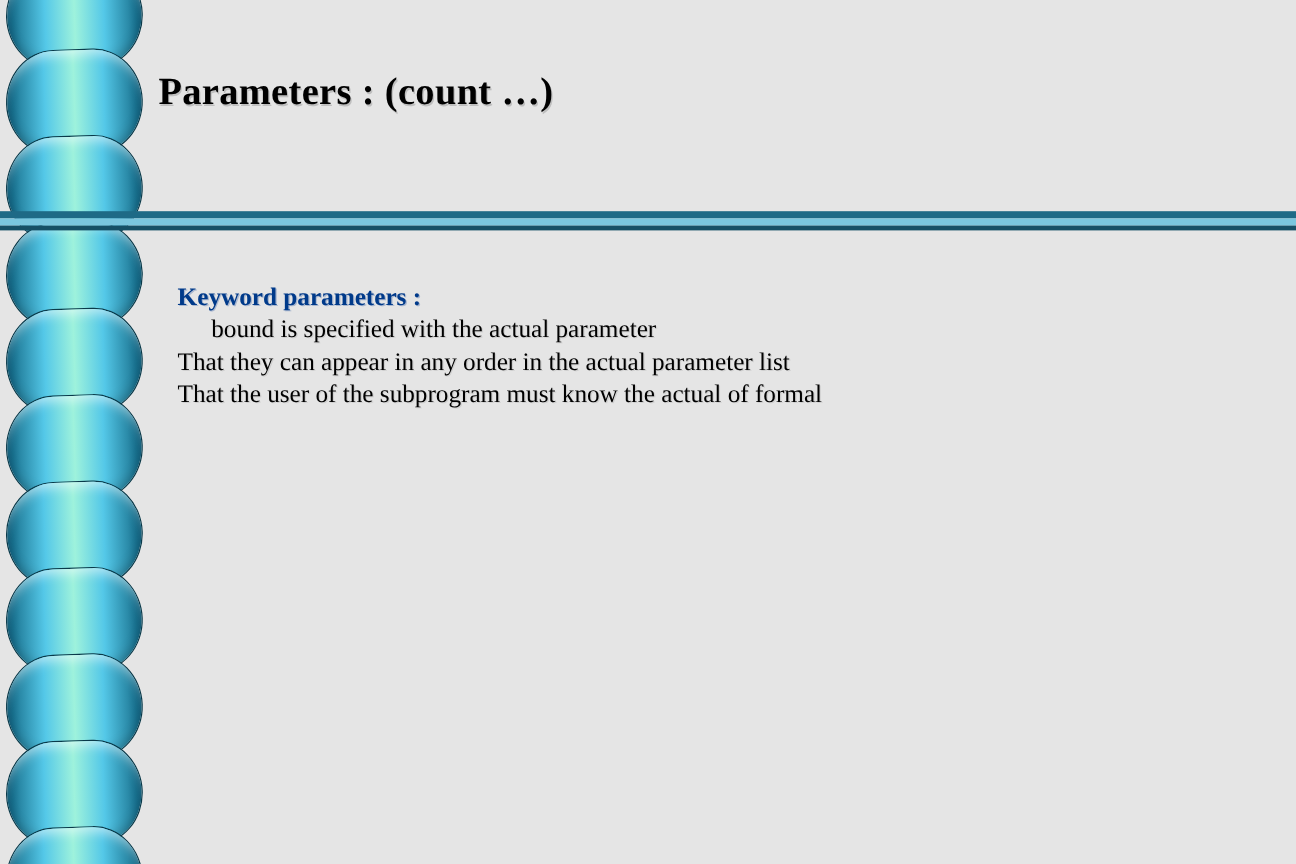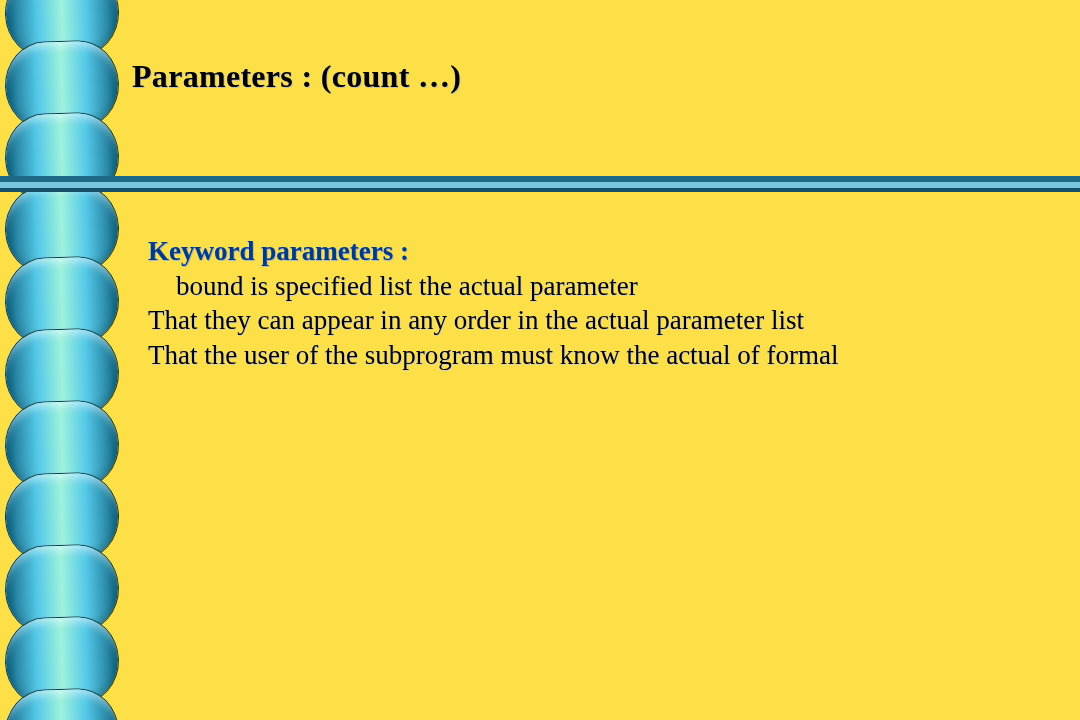--- a/index.html
+++ b/index.html
@@ -3,21 +3,21 @@
 <meta charset="utf-8">
 <style>
   * { margin: 0; padding: 0; box-sizing: border-box; }
   html, body { width: 1080px; height: 720px; background: #fff; font-family: "Times New Roman", Times, serif; }
 
   .slide {
     position: relative;
     width: 1080px;
     height: 720px;
     overflow: hidden;
-    background: #fde047;
+    background: #e5e5e5;
   }
 
   
   .spiral-strip {
     position: absolute;
     left: 0;
     top: 0;
     width: 124px;
     height: 720px;
     pointer-events: none;
@@ -76,21 +76,21 @@
     background: #165066;
   }
 
   
   .body {
     position: absolute;
     left: 148px;
     top: 234px;
     width: 870px;
     color: #000;
-    font-size: 27px;
+    font-size: 21px;
     line-height: 1.28;
     text-shadow: 1px 1px 0 #cfcfcf;
   }
   .body .heading {
     font-weight: bold;
     color: #003a8a;
     text-shadow: 1px 1px 0 #a9b7cf;
   }
   .body .indent-cont {
     padding-left: 28px;
@@ -118,18 +118,18 @@
   <div class="title">Parameters :   (count …)</div>
 
   <div class="divider">
     <div class="bar-top"></div>
     <div class="bar-mid"></div>
     <div class="bar-bot"></div>
   </div>
 
   <div class="body">
     <div class="heading">Keyword parameters :</div>
-    <div class="indent-cont">bound is specified list the actual parameter</div>
+    <div class="indent-cont">bound is specified with the actual parameter</div>
     <div>That they can appear in any order in the actual parameter list</div>
     <div>That the user of the subprogram must know the actual of formal</div>
   </div>
 
 </div>
 
 </body></html>

